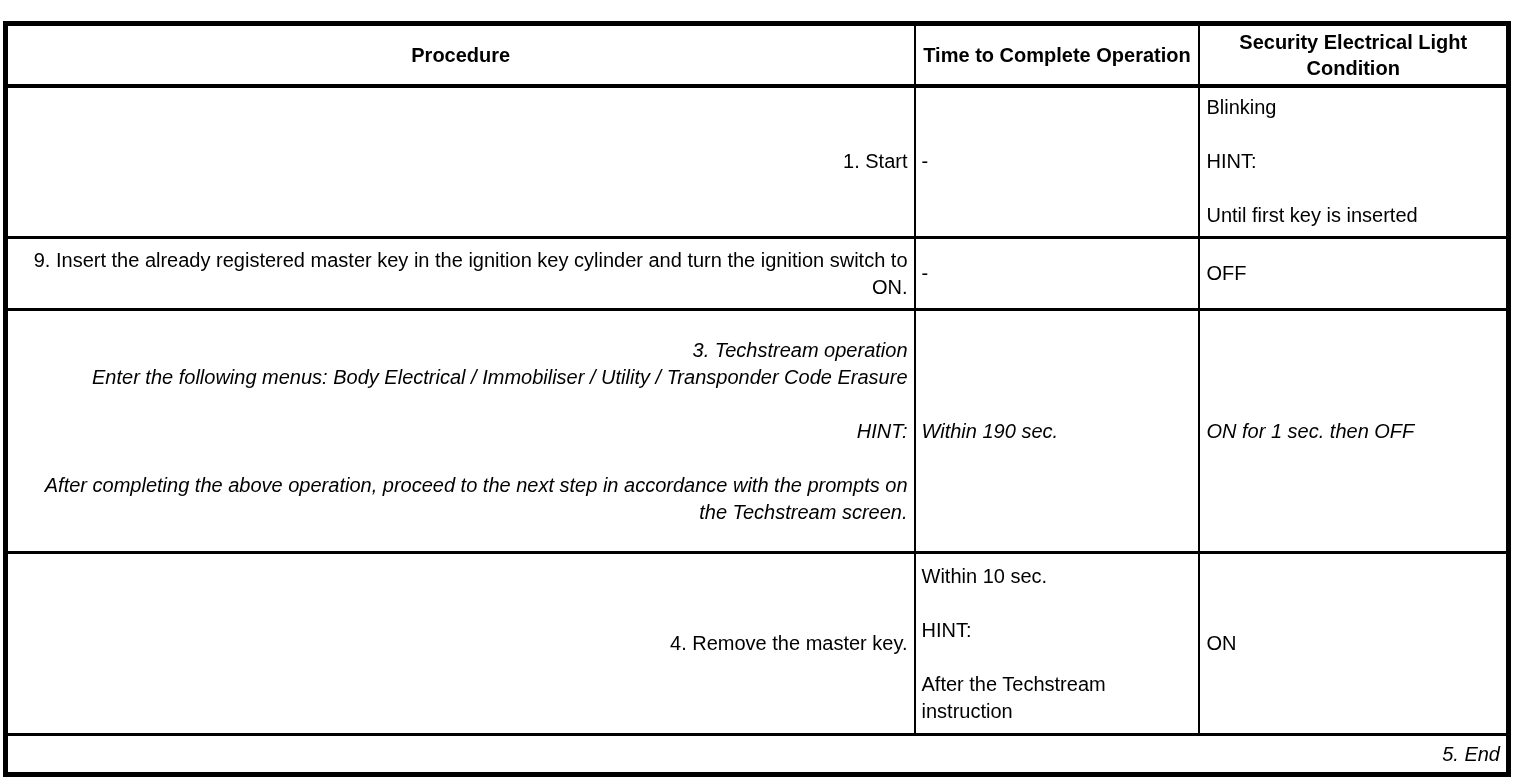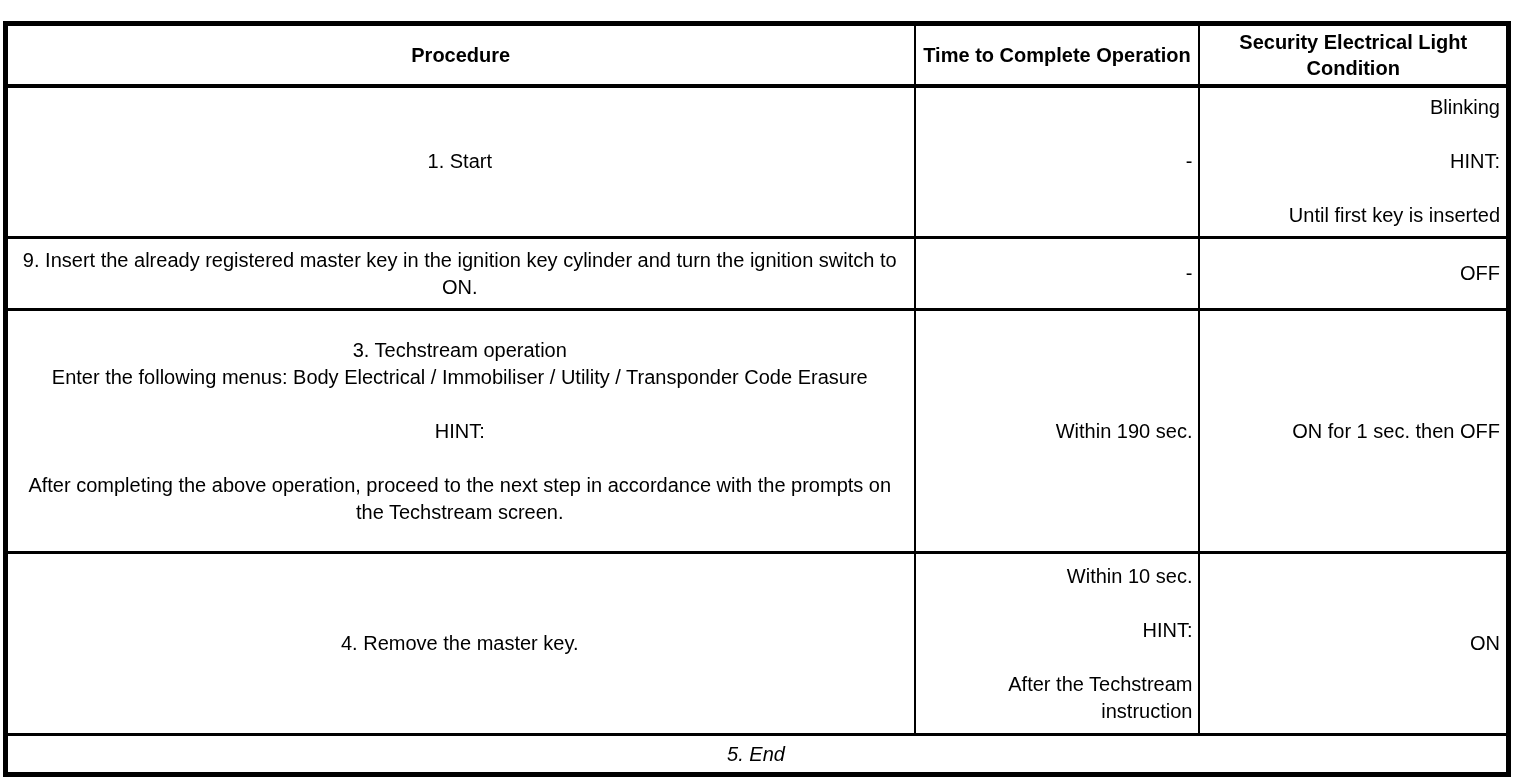--- a/index.html
+++ b/index.html
@@ -41,27 +41,27 @@
     padding: 2px 6px;
     white-space: pre-line;
     overflow: hidden;
   }
   thead th {
     font-weight: bold;
     text-align: center;
     border-bottom: 4px solid #000000;
     line-height: 26px;
   }
-  td.cell-left   { text-align: center;  padding-left: 4px; }
-  td.cell-center { text-align: right; }
+  td.cell-left   { text-align: right;  padding-left: 4px; }
+  td.cell-center { text-align: left; }
 
   tr.r-header { height: 62px;  }
   tr.r-1      { height: 152px; }
   tr.r-2      { height: 72px;  }
-  tr.r-3      { height: 243px; }
+  tr.r-3      { height: 243px; font-style: italic; }
   tr.r-4      { height: 182px; }
   tr.r-5      { height: 40px; font-style: italic;  }
 </style>
 </head>
 <body>
 
 <div class="page">
   <table class="proc-table">
     <colgroup>
       <col class="c-proc">

